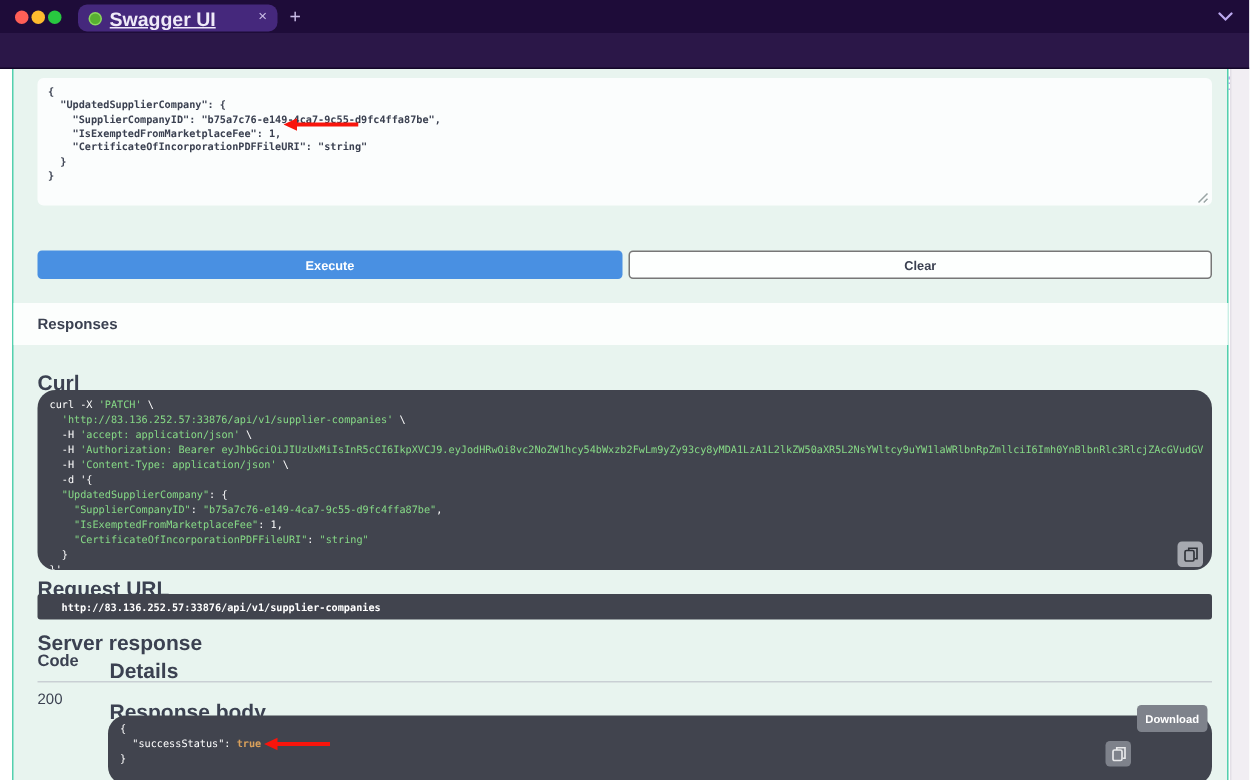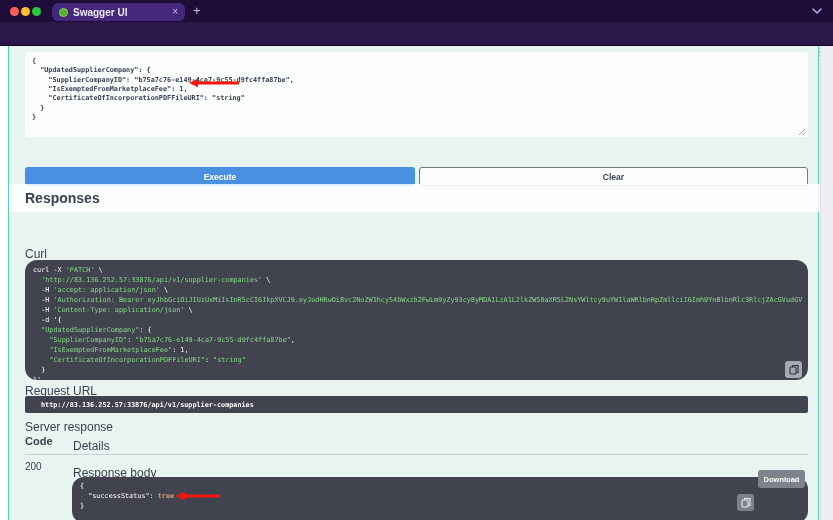--- a/index.html
+++ b/index.html
@@ -5,21 +5,21 @@
   html,body{margin:0;padding:0;background:#fff;}
   .screen{position:relative;width:833px;height:520px;overflow:hidden;background:#fff;
           font-family:"Liberation Sans",sans-serif;}
   .abs{position:absolute;}
   
   .tabbar{left:0;top:0;width:833px;height:22px;background:var(--c-chrome_bg,#1E0C39);}
   .light{width:9px;height:9px;border-radius:50%;top:7px;}
   .tab{left:52px;top:3px;width:133px;height:18px;border-radius:6px;background:var(--c-tab_bg,#45287C);
        display:flex;align-items:center;padding:0 7px;gap:5px;box-sizing:border-box;}
   .favicon{width:9px;height:9px;border-radius:50%;background:#58B030;border:1px solid #8BD75E;box-sizing:border-box;}
-  .tabtitle{flex:1;font-size:10px;font-weight:bold;color:#EFEAF8;white-space:nowrap;overflow:hidden;}
+  .tabtitle{flex:1;font-size:13px;font-weight:bold;color:#EFEAF8;white-space:nowrap;overflow:hidden;text-decoration:underline;}
   .tabclose{font-size:10px;color:#C9BCE6;line-height:10px;}
   .newtab{left:193px;top:3px;font-size:13px;color:#C9BCE6;}
   .navbar{left:0;top:22px;width:833px;height:23px;background:var(--c-navbar_bg,#2B1748);border-bottom:1px solid #140629;}
   .navicon{top:28px;}
   .urlbar{left:80px;top:25px;width:700px;height:18px;border-radius:5px;background:var(--c-urlbar_bg,#1D0C36);
           display:flex;align-items:center;padding:0 8px;box-sizing:border-box;gap:5px;}
   .notsecure{font-size:9px;font-weight:bold;color:#E9E4F2;white-space:nowrap;}
   .url{font-size:9px;white-space:nowrap;margin-left:8px;}
   .url .dim{color:#9488AB;} .url .host{color:#FFFFFF;font-weight:bold;}
   .urlsep{margin-left:auto;color:#503E76;font-size:10px;}
@@ -33,24 +33,24 @@
            background:var(--c-block_bg,#E8F4EF);
            border-left:1px solid var(--c-block_border,#53D0AE);border-right:1px solid var(--c-block_border,#53D0AE);}
   .scrolltrack{left:820px;top:46px;width:13px;height:474px;background:#F1EEF3;border-left:1px solid #E3DFE7;box-sizing:border-box;}
   .editor{left:25px;top:52px;width:783px;height:85px;background:#FBFDFD;border-radius:4px;box-sizing:border-box;
           padding:5px 7px;white-space:pre;overflow:hidden;
           font-family:"DejaVu Sans Mono",monospace;font-size:6.8px;line-height:9.35px;font-weight:bold;color:#3B4151;}
   .btn{height:19px;border-radius:3px;display:flex;align-items:center;justify-content:center;
        font-size:8.5px;font-weight:bold;box-sizing:border-box;cursor:pointer;}
   .execute{left:25px;top:167px;width:390px;background:var(--c-accent,#4990E2);color:#fff;}
   .clear{left:419px;top:167px;width:389px;background:#FDFFFE;border:1.5px solid #777;color:#3B4151;}
-  .respstrip{left:9px;top:184px;width:810px;height:28px;background:rgba(255,255,255,.85);
+  .respstrip{left:9px;top:202px;width:810px;height:28px;background:rgba(255,255,255,.85);
              display:flex;align-items:center;padding-left:16px;box-sizing:border-box;
-             font-size:14px;font-weight:bold;color:#3B4151;}
-  .lbl{font-size:12px;font-weight:normal;color:#3B4151;}
+             font-size:10px;font-weight:bold;color:#3B4151;}
+  .lbl{font-size:14px;font-weight:bold;color:#3B4151;}
   .codeblock{background:var(--c-code_bg,#41444E);border-radius:12px;box-sizing:border-box;overflow:hidden;
              font-family:"DejaVu Sans Mono",monospace;font-size:6.8px;white-space:pre;}
   .curl{left:25px;top:260px;width:783px;height:120px;padding:5px 8px;}
   .respbody{left:72px;top:477px;width:736px;height:46px;padding:4px 8px;}
   .cl{height:10px;line-height:10px;}
   .tok-p{color:#FFFFFF;} .tok-s{color:var(--c-code_string,#86D986);} .tok-o{color:var(--c-code_literal,#D9A05B);font-weight:bold;}
   .requrlbar{left:25px;top:396px;width:783px;height:17px;border-radius:2px;background:var(--c-code_bg,#41444E);
              display:flex;align-items:center;padding-left:16px;box-sizing:border-box;
              font-family:"DejaVu Sans Mono",monospace;font-size:6.8px;font-weight:bold;color:#fff;}
   .divider{left:25px;top:454px;width:783px;height:1px;background:#C9CFD4;}

